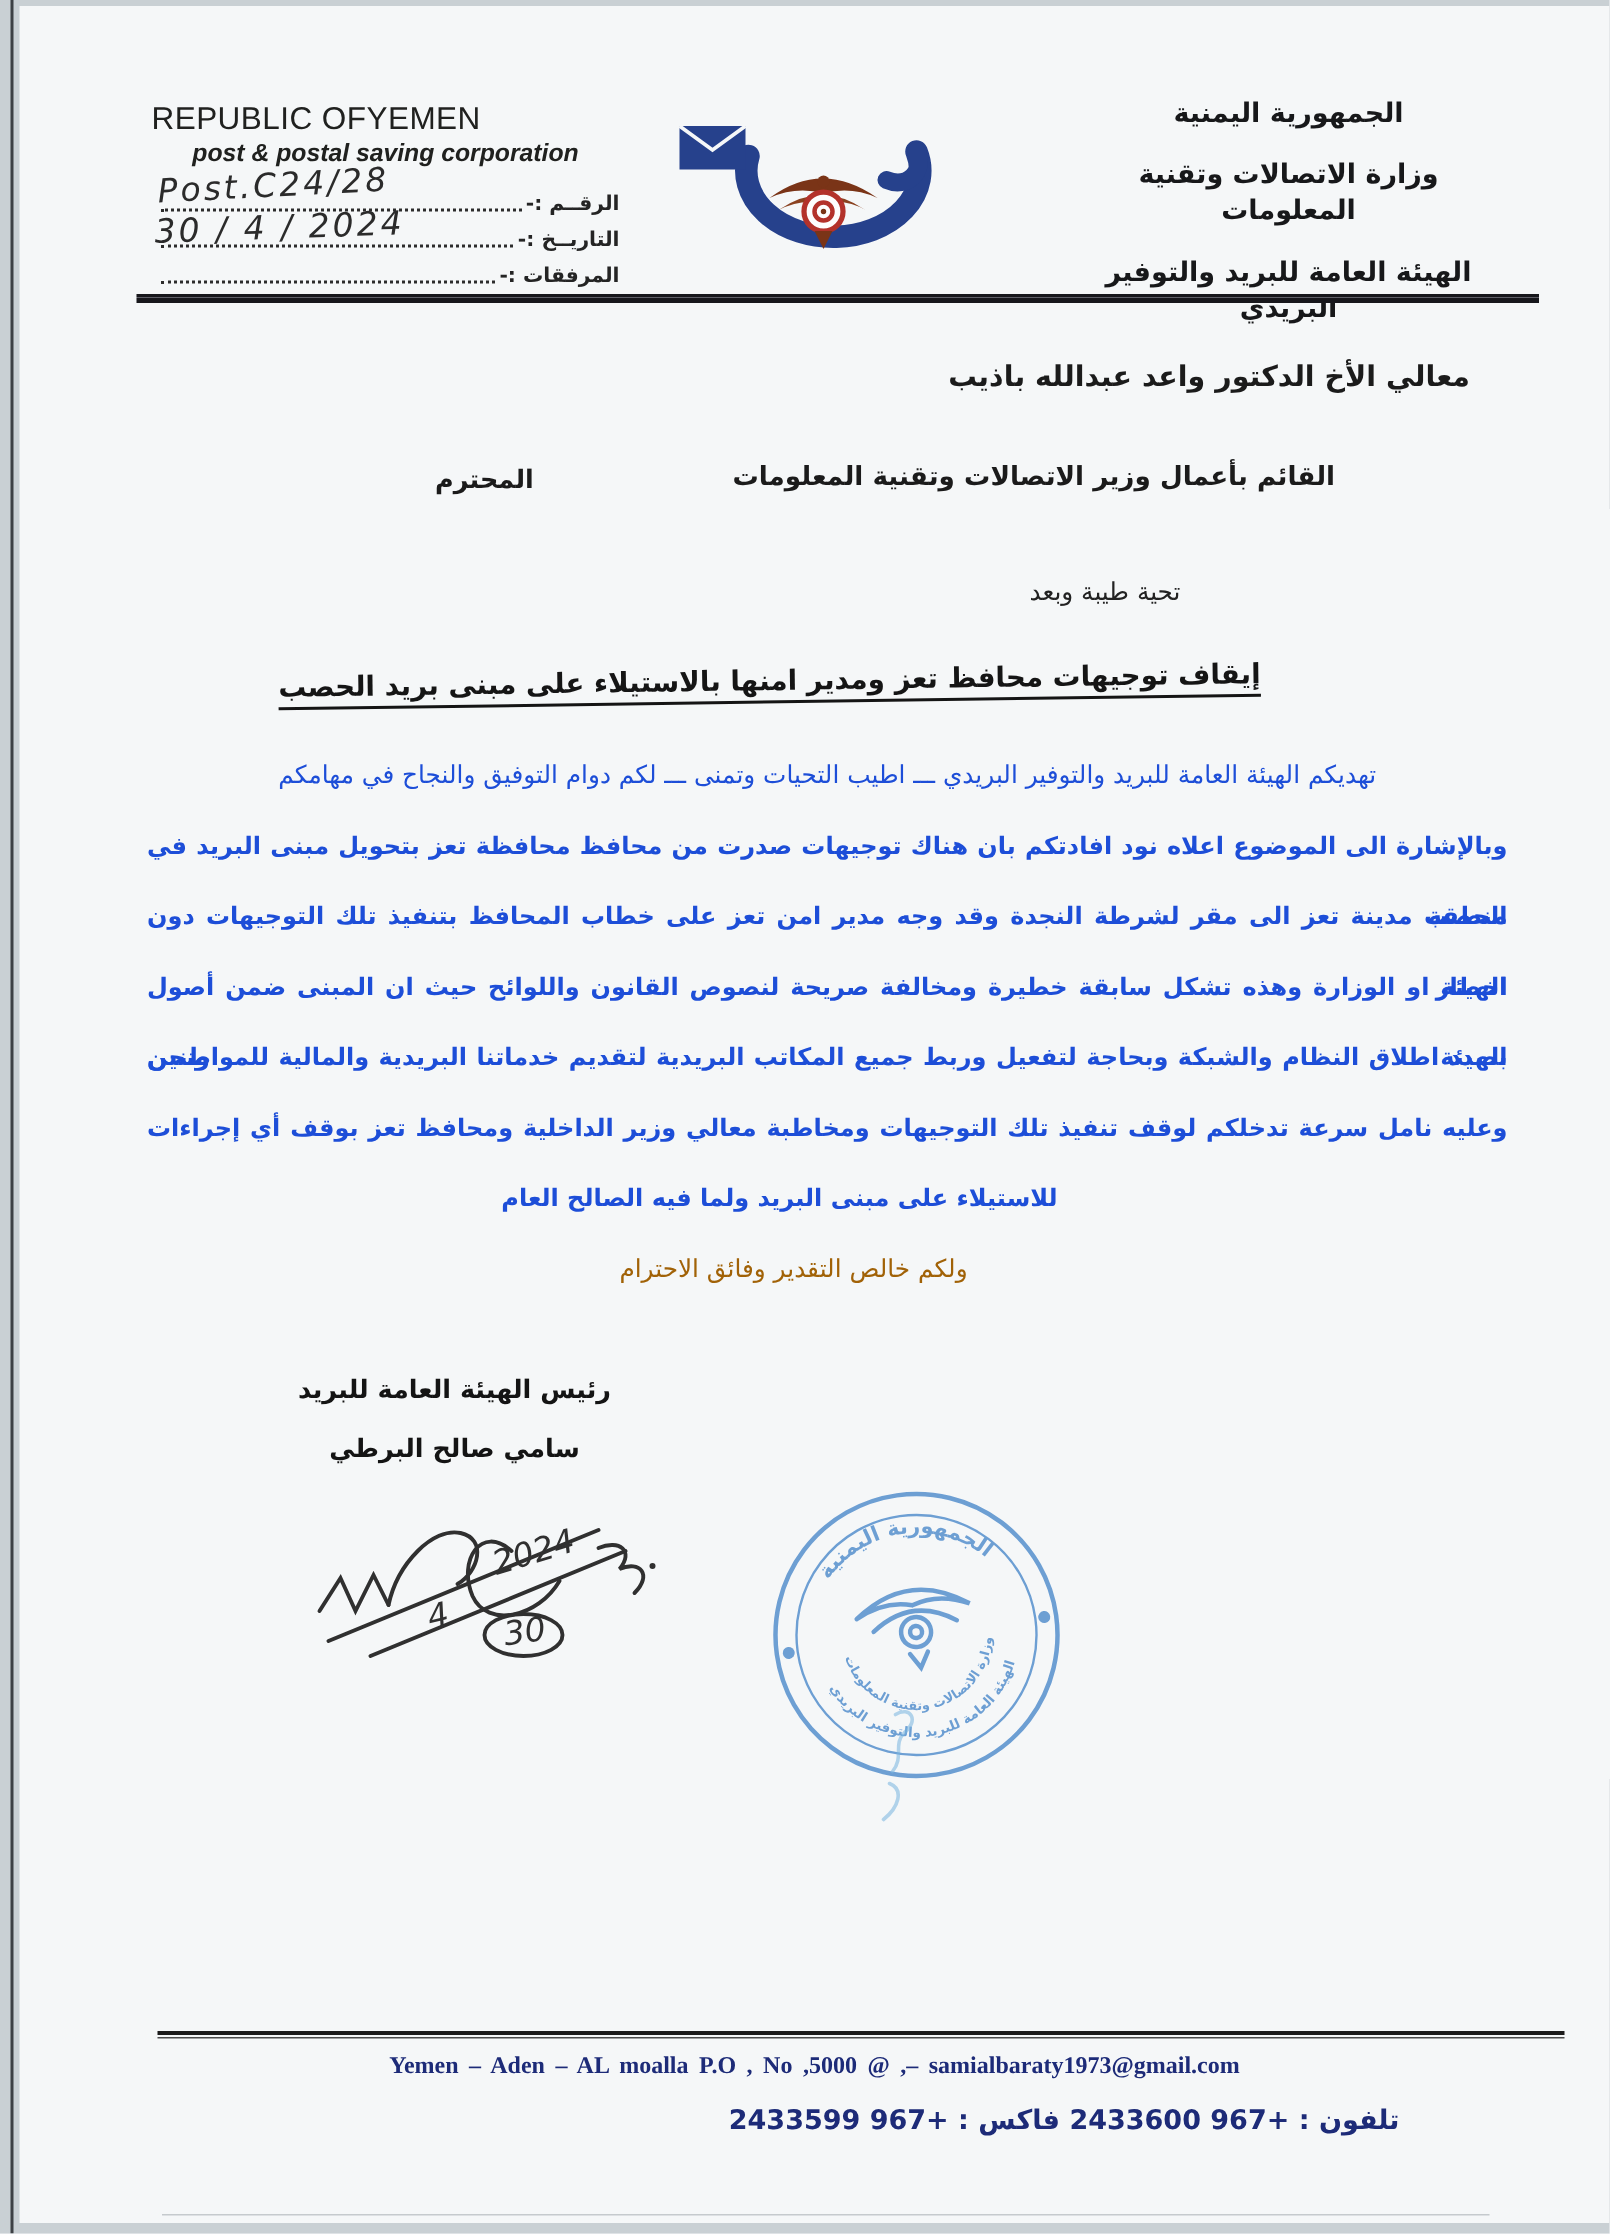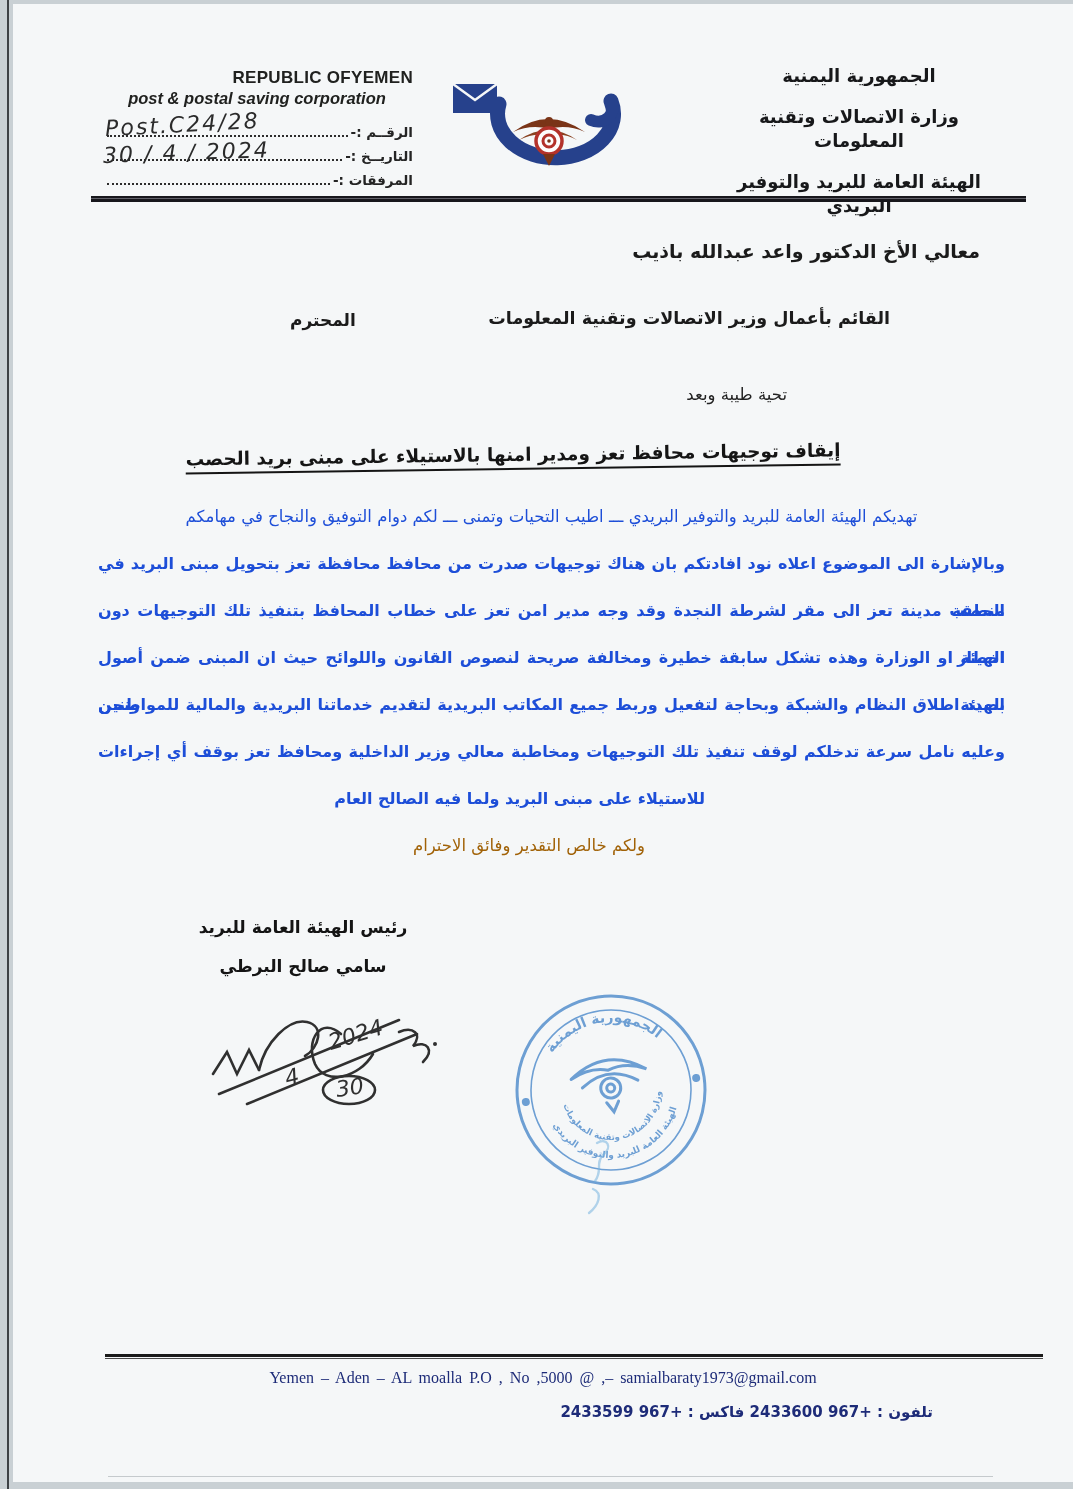--- a/index.html
+++ b/index.html
@@ -12,21 +12,21 @@
   .paper{
     position:absolute;left:13px;top:4px;right:0;bottom:7px;
     background:#f5f7f8;
   }
   .scan-edge-line{
     position:absolute;left:7px;top:0;width:2px;height:100%;
     background:#3d4145;
   }
   
   .head-left{position:absolute;left:88px;top:64px;width:312px;color:#20211f;}
-  .en-title{text-align:right;font-family:"Liberation Sans",sans-serif;font-weight:700;font-size:17px;letter-spacing:.3px;}
+  .en-title{text-align:left;font-family:"Liberation Sans",sans-serif;font-weight:400;font-size:21px;letter-spacing:.3px;}
   .en-sub{text-align:center;font-family:"Liberation Sans",sans-serif;font-weight:700;font-size:16.5px;margin-top:1px;font-style:italic;}
   .ref-rows{margin-top:8px;}
   .ref-row{display:flex;direction:rtl;align-items:flex-end;height:24px;}
   .ref-row .lbl{font-weight:700;font-size:13.5px;white-space:nowrap;color:#242424;}
   .ref-row .dots{flex:1;border-bottom:2.5px dotted #2c2c2c;margin:0 3px 3px 6px;height:1px;}
   .hw{position:absolute;font-style:italic;font-size:22px;color:#2b2b2b;letter-spacing:2px;white-space:nowrap;}
   .hw1{left:4px;top:44px;transform:rotate(-3deg);}
   .hw2{left:2px;top:72px;transform:rotate(-2deg);}
   .head-right{
     position:absolute;left:700px;top:60px;width:292px;
@@ -61,26 +61,26 @@
   .sig-svg{position:absolute;left:190px;top:978px;}
   .stamp-box{position:absolute;left:498px;top:986px;width:200px;height:200px;transform:rotate(-8deg);opacity:.88;}
   .squiggle{position:absolute;left:560px;top:1133px;opacity:.55;}
   
   .footer-rule{
     position:absolute;left:92px;top:1350px;width:938px;height:5px;
     background:linear-gradient(180deg,#1b1b1b 0 3px,#f5f7f8 3px 4px,#4a4a4a 4px 5px);
   }
   .footer-en{
     position:absolute;left:0;right:0;top:1365px;text-align:center;
-    font-family:"Liberation Serif",serif;font-weight:400;font-size:16px;color:#1d2b78;
+    font-family:"Liberation Serif",serif;font-weight:700;font-size:16px;color:#1d2b78;
     word-spacing:3px;
   }
   .footer-ar{
     position:absolute;right:140px;top:1399px;direction:rtl;text-align:right;
-    font-weight:700;font-size:15px;color:#1d2b78;white-space:nowrap;
+    font-weight:700;font-size:18px;color:#1d2b78;white-space:nowrap;
   }
   .faint-line{position:absolute;left:95px;top:1472px;width:885px;height:1px;background:#c5cacd;}
 </style>
 </head>
 <body>
 
 <div class="paper">
 
   <div class="head-left">
     <div class="en-title">REPUBLIC OFYEMEN</div>

